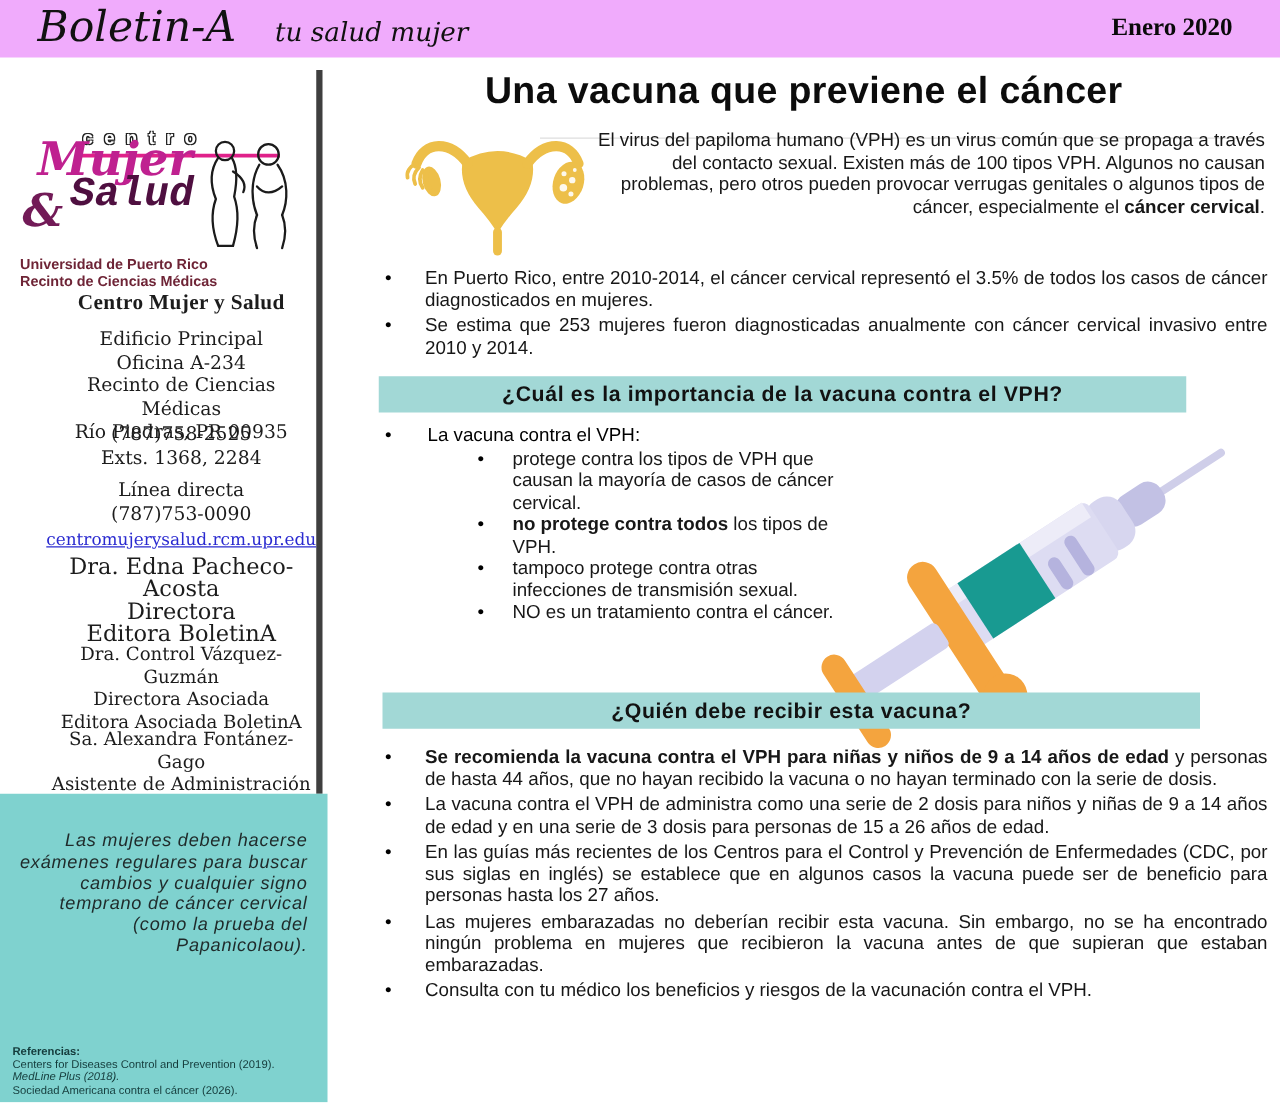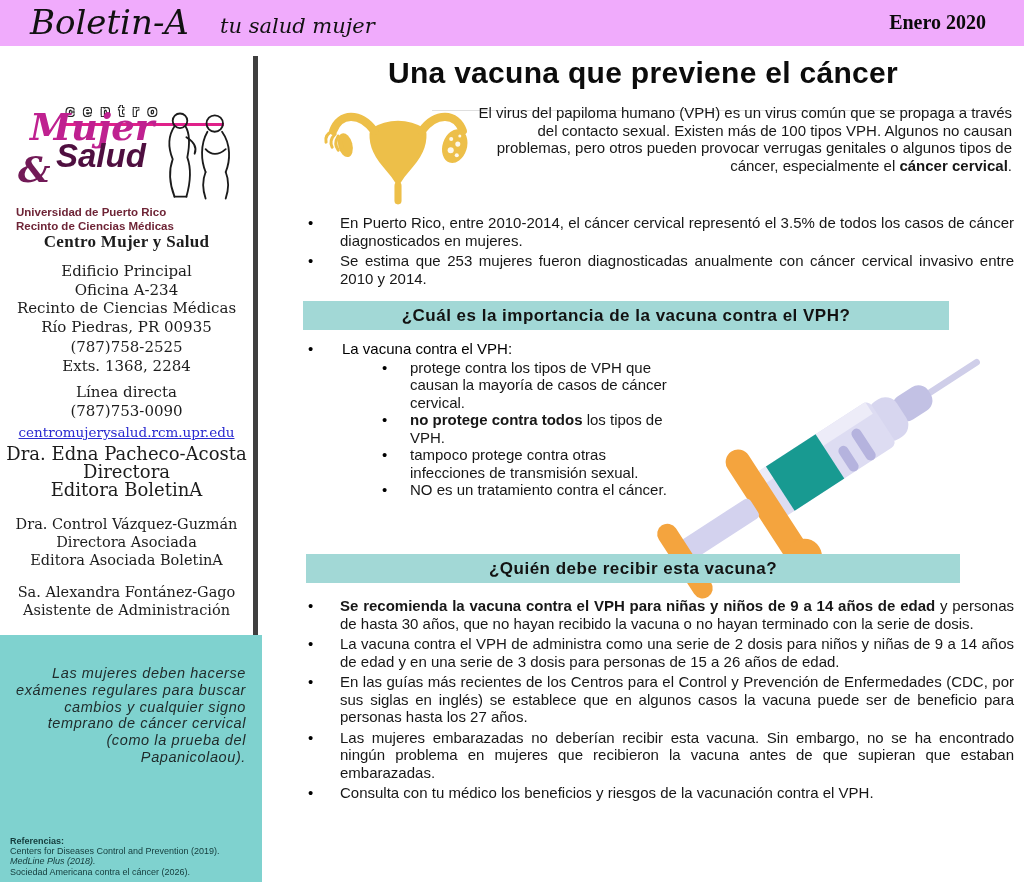--- a/index.html
+++ b/index.html
@@ -15,25 +15,25 @@
   
   .divider { position:absolute; left:253px; top:56px; width:5px; height:579px; background:#3f3f3f; }
 
   
   .sidebar { position:absolute; left:0; top:46px; width:253px; height:836px;margin-top:40px; }
   .logo { position:absolute; left:14px; top:18px; width:228px; height:128px; }
   .logo-centro { position:absolute; left:52px; top:-2px; font-size:15px; letter-spacing:9px; font-weight:bold; color:#fff;
     text-shadow:-1px -1px 0 #222,1px -1px 0 #222,-1px 1px 0 #222,1px 1px 0 #222; }
   .logo-centro-line { position:absolute; left:50px; top:19px; width:160px; height:3px; background:#e0218a; }
   .logo-mujer { position:absolute; left:16px; top:1px; font-family:"DejaVu Serif", serif; font-style:italic; font-weight:bold; font-size:37px; color:#bf2190; }
-  .logo-salud { position:absolute; left:42px; top:33px; font-family:Liberation Sans, sans-serif; font-style:italic; font-weight:bold; font-size:33px; color:#4f0f40; }
+  .logo-salud { position:absolute; left:42px; top:33px; font-family:Liberation Mono, monospace; font-style:italic; font-weight:bold; font-size:33px; color:#4f0f40; }
   .logo-amp { position:absolute; left:4px; top:44px; font-family:"DejaVu Serif", serif; font-style:italic; font-weight:bold; font-size:36px; color:#721a57; }
   .logo-women { position:absolute; right:0px; top:4px; width:92px; height:96px; }
   .logo-org { position:absolute; left:2px; top:101px; font-size:11.5px; font-weight:bold; color:#6e2436; line-height:1.25; }
-  .side-center { position:absolute; left:0; width:253px; text-align:center; font-family:"DejaVu Serif", serif; color:#1c1c1c; }
+  .side-center { position:absolute; left:0; width:253px; text-align:center; font-family:"DejaVu Serif", serif; color:#1c1c1c;padding-left:37px; }
   .side-heading { top:146px; font-weight:bold; font-size:17px; font-family:"Liberation Serif", serif; letter-spacing:.3px; }
   .side-addr { top:176px; font-size:15px; line-height:18.5px; }
   .side-phones { top:252px; font-size:15px; line-height:18.5px; }
   .side-direct { top:297px; font-size:15px; line-height:18.5px; }
   .side-link { top:338px; font-size:13.5px; }
   .side-link a { color:#2a2ad0; }
   .side-staff1 { top:359px; font-size:18px; line-height:18px; }
   .side-staff2 { top:429px; font-size:14.5px; line-height:18px; }
   .side-staff3 { top:497px; font-size:14.5px; line-height:18px; }
 
@@ -245,21 +245,21 @@
         <rect x="-50" y="103" width="92" height="25" rx="5" fill="#d3d2ee"></rect>
         <rect x="-64" y="78" width="22" height="92" rx="11" fill="#f4a43e"></rect>
       </g>
     </svg>
 
     <div class="banner banner2">¿Quién debe recibir esta vacuna?</div>
 
     <div class="blist sec2">
       <div class="li">
         <span class="dot">•</span>
-        <span class="txt"><span class="b">Se recomienda la vacuna contra el VPH para niñas y niños de 9 a 14 años de edad</span><span> y personas de hasta 30 años, que no hayan recibido la vacuna o no hayan terminado con la serie de dosis.</span></span>
+        <span class="txt"><span class="b">Se recomienda la vacuna contra el VPH para niñas y niños de 9 a 14 años de edad</span><span> y personas de hasta 44 años, que no hayan recibido la vacuna o no hayan terminado con la serie de dosis.</span></span>
       </div>
       <div class="li">
         <span class="dot">•</span>
         <span class="txt"><span class="b"></span><span>La vacuna contra el VPH de administra como una serie de 2 dosis para niños y niñas de 9 a 14 años de edad y en una serie de 3 dosis para personas de 15 a 26 años de edad.</span></span>
       </div>
       <div class="li">
         <span class="dot">•</span>
         <span class="txt"><span class="b"></span><span>En las guías más recientes de los Centros para el Control y Prevención de Enfermedades (CDC, por sus siglas en inglés) se establece que en algunos casos la vacuna puede ser de beneficio para personas hasta los 27 años.</span></span>
       </div>
       <div class="li">

